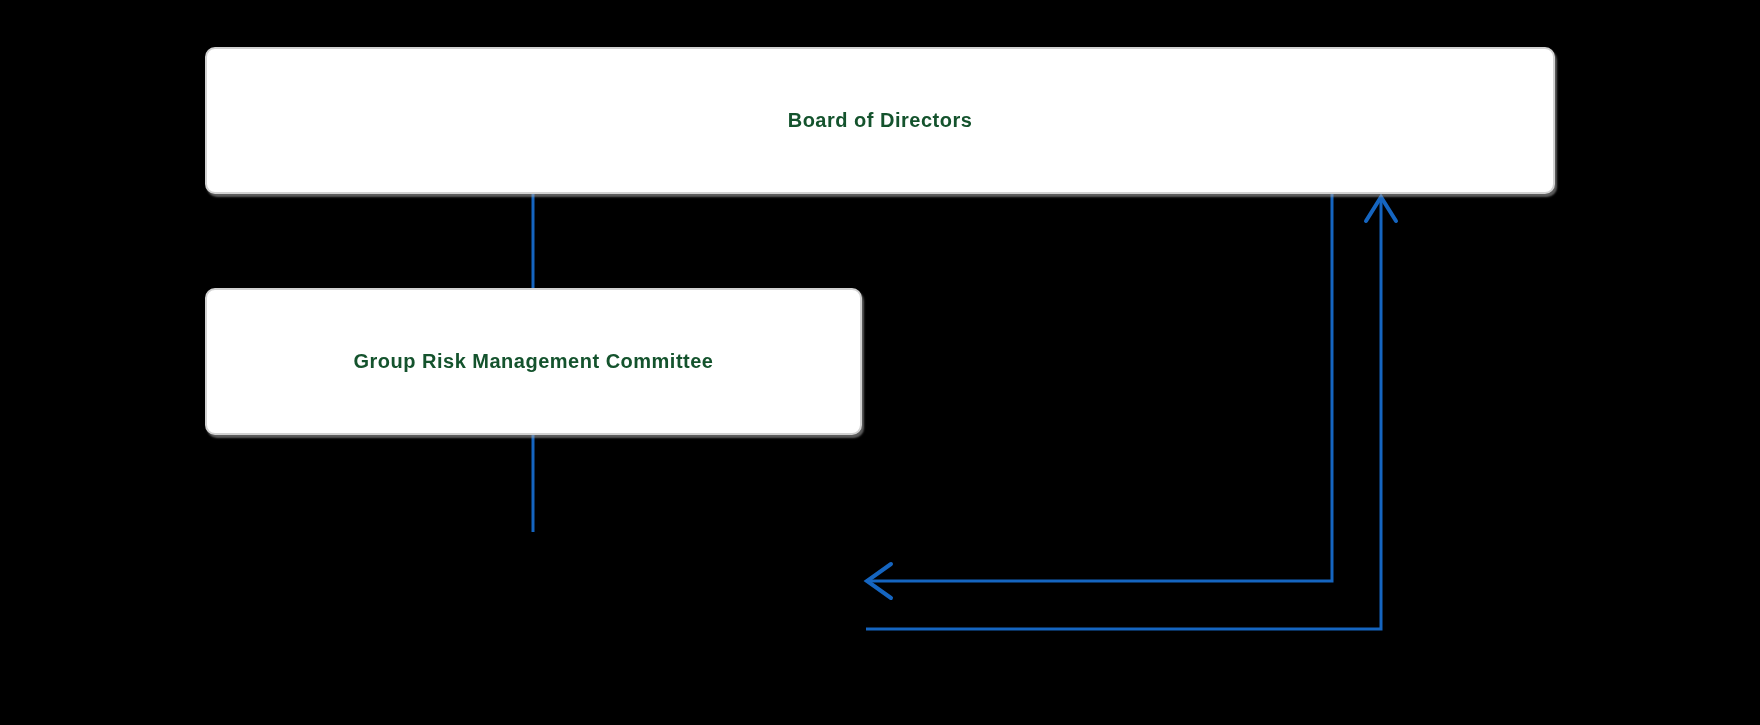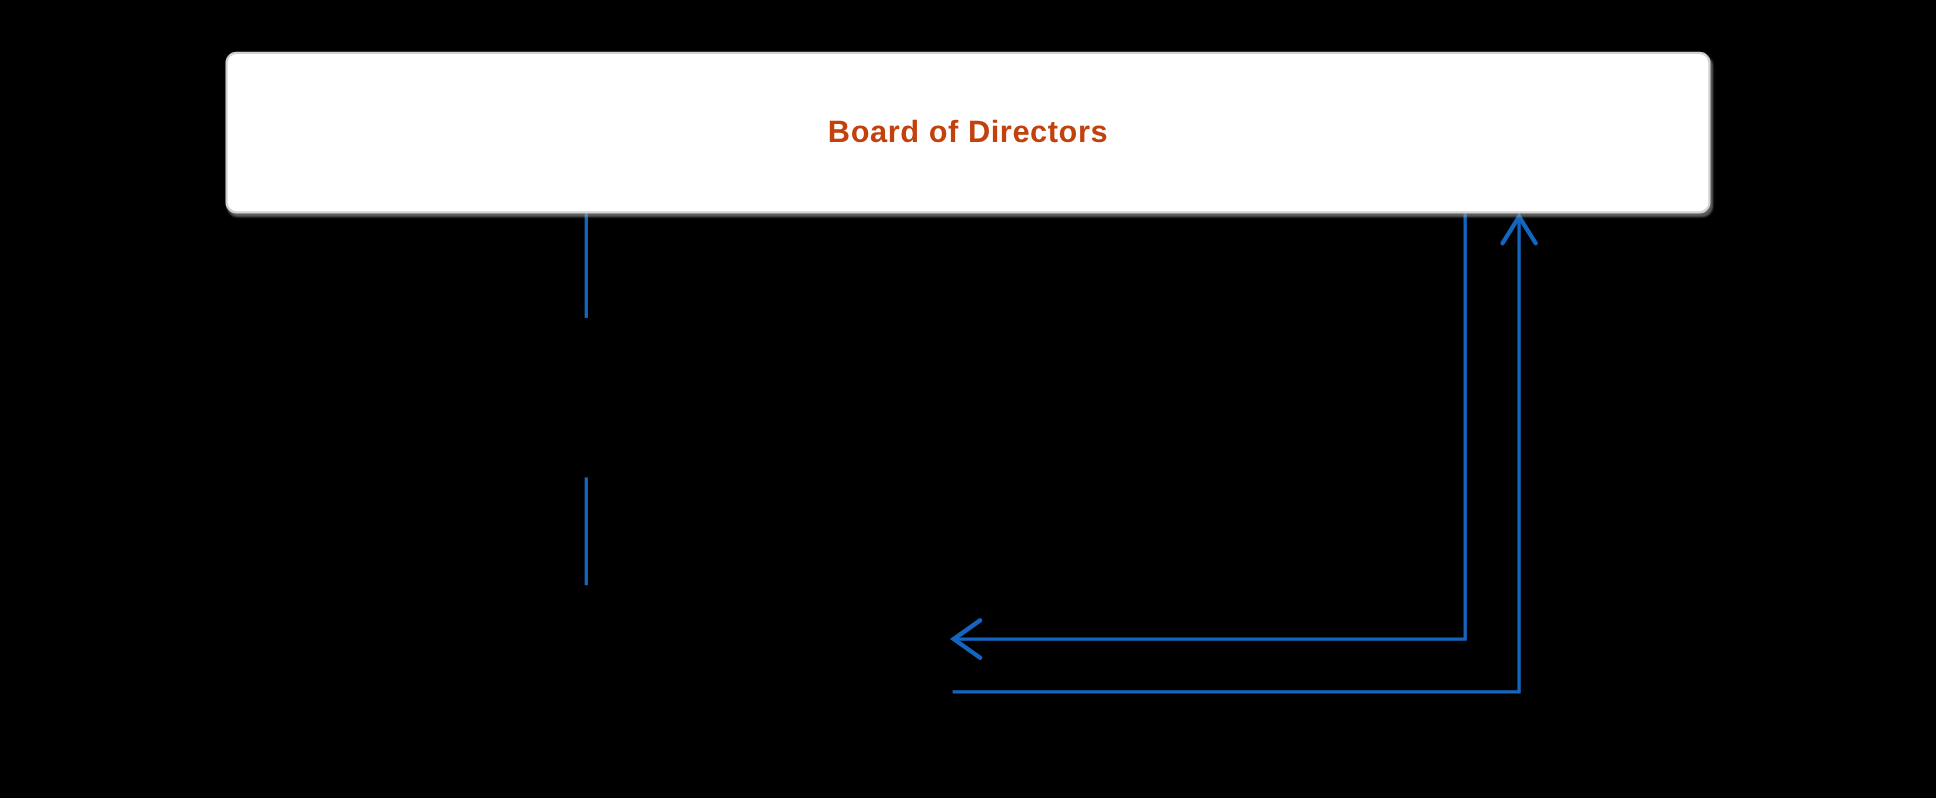--- a/index.html
+++ b/index.html
@@ -28,24 +28,24 @@
     border: 2px solid #d2d2d2;
     border-radius: 10px;
     box-shadow: 2px 3px 2px rgba(170,170,170,0.55);
     display: flex;
     align-items: center;
     justify-content: center;
     box-sizing: border-box;
   }
   .node-label {
     font-weight: bold;
-    font-size: 28px;
+    font-size: 20px;
     line-height: 1.38;
     letter-spacing: 0.5px;
-    color: #c2410c;
+    color: #14532d;
     text-align: center;
   }
   .node-board          { left: 205px; top: 47px;  width: 1350px; height: 147px; }
   .node-group-risk     { left: 205px; top: 288px; width: 657px;  height: 147px; }
   .node-sustainability { left: 205px; top: 531px; width: 657px;  height: 147px; }
   .node-group-risk .node-label { max-width: 500px; }
 </style>
 </head>
 <body>
 
@@ -61,15 +61,18 @@
     <polyline points="891,564 867,581 891,598" fill="none" stroke-width="4" stroke-linecap="round" stroke-linejoin="miter" stroke="#1565c0"></polyline>
 
     <path d="M 866 629 L 1381 629 L 1381 200" fill="none" stroke-width="3" stroke="#1565c0"></path>
     <polyline points="1366,221 1381,197 1396,221" fill="none" stroke-width="4" stroke-linecap="round" stroke-linejoin="miter" stroke="#1565c0"></polyline>
   </svg>
 
   <div class="node node-board">
     <span class="node-label">Board of Directors</span>
   </div>
 
+  <div class="node node-group-risk">
+    <span class="node-label">Group Risk Management Committee</span>
+  </div>
 
 
 </div>
 
 </body></html>

